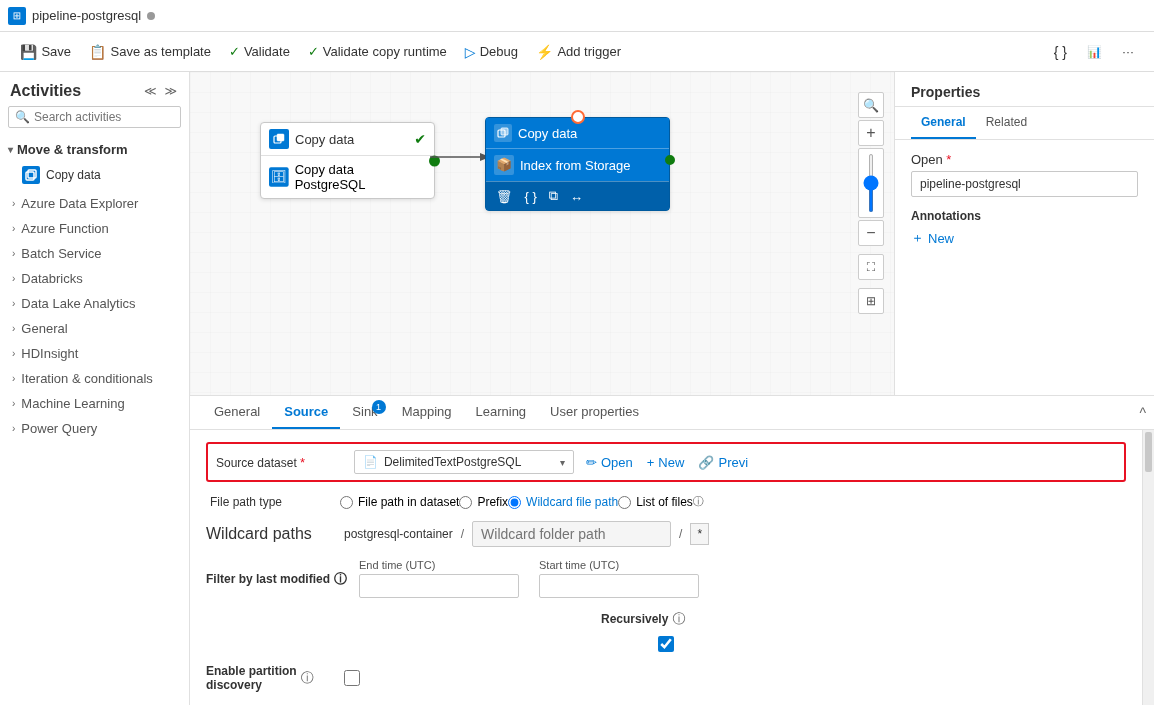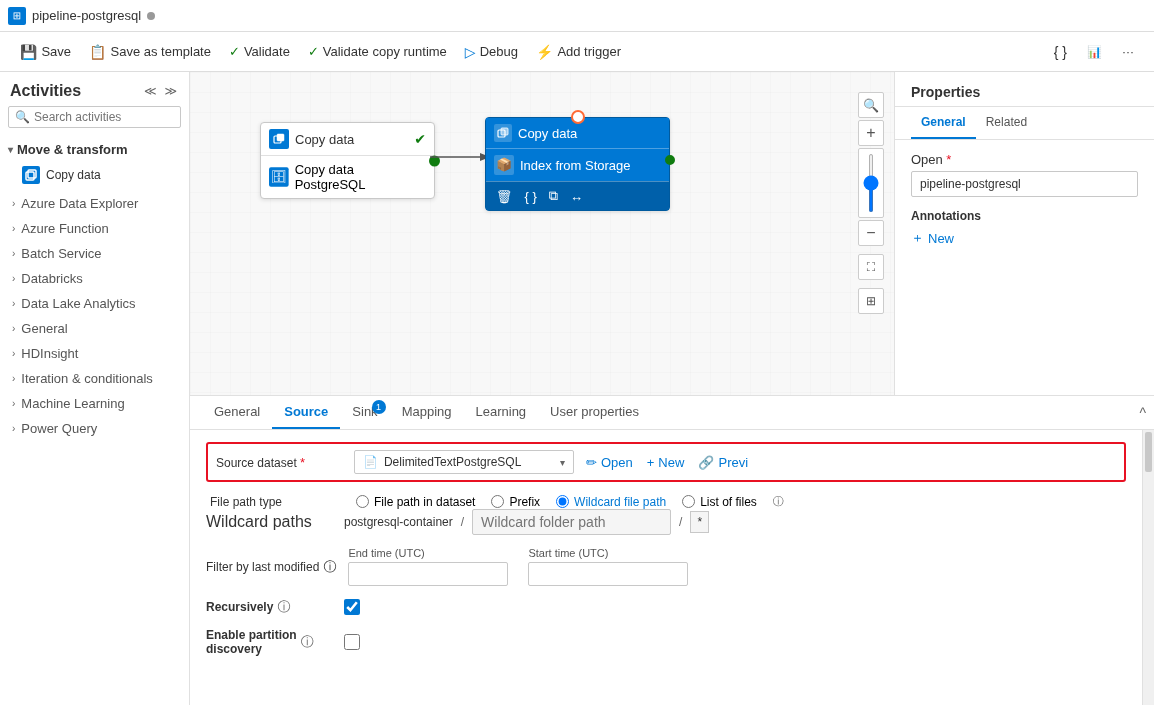--- a/index.html
+++ b/index.html
@@ -223,45 +223,45 @@
     .dataset-dropdown-icon { color: #666; font-size: 12px; }
     .dataset-dropdown-text { flex: 1; font-size: 12px; color: #333; }
     .dataset-dropdown-arrow { color: #666; font-size: 10px; }
     .dataset-actions { display: flex; gap: 6px; align-items: center; }
     .dataset-action-btn {
       display: flex; align-items: center; gap: 4px;
       border: none; background: none; cursor: pointer;
       color: #0078d4; font-size: 12px; padding: 2px 4px;
     }
 
-    .file-path-row { display: flex; align-items: center; gap: 16px; padding: 0 4px; }
+    .file-path-row { display: flex; align-items: flex-end; margin-bottom: 12px; padding: 0 4px; }
     .radio-option { display: flex; align-items: center; gap: 5px; cursor: pointer; }
     .radio-option input[type=radio] { cursor: pointer; }
     .radio-option label { font-size: 12px; cursor: pointer; }
     .radio-option.selected label { color: #0078d4; }
 
     .wildcard-row { display: flex; align-items: center; gap: 8px; margin-bottom: 12px; }
     .wildcard-label { min-width: 130px; font-size: 16px; color: #333; }
     .wildcard-container-value { font-size: 12px; color: #333; }
     .wildcard-separator { font-size: 12px; color: #666; }
     .wildcard-input {
       border: 1px solid #c8c8c8; border-radius: 2px;
       padding: 4px 8px; font-size: 14px;
       background: #f5f5f5; color: #888; min-width: 160px;
     }
     .wildcard-asterisk { font-size: 12px; color: #333; border: 1px solid #c8c8c8; padding: 3px 6px; background: #f5f5f5; }
 
     .filter-row { display: flex; align-items: center; gap: 12px; margin-bottom: 12px; }
-    .filter-label { min-width: 130px; font-size: 12px; color: #333; display: flex; align-items: center; gap: 4px; }
+    .filter-label { min-width: 130px; font-size: 12px; color: #333; display: flex; align-items: center; gap: 4px; font-weight: bold; }
     .filter-inputs { display: flex; gap: 20px; }
     .filter-group { display: flex; flex-direction: column; gap: 3px; }
     .filter-group-label { font-size: 11px; color: #555; }
     .filter-input { border: 1px solid #c8c8c8; border-radius: 2px; padding: 4px 8px; font-size: 12px; width: 160px; }
 
-    .checkbox-row { display: flex; align-items: center; gap: 8px; margin-bottom: 12px; }
+    .checkbox-row { display: flex; align-items: center; gap: 8px; margin-bottom: 12px; flex-direction: column; }
     .checkbox-label { min-width: 130px; font-size: 12px; color: #333; display: flex; align-items: center; gap: 4px; font-weight: 600; }
     .checkbox-input { width: 16px; height: 16px; accent-color: #0078d4; cursor: pointer; }
 
     .partition-row { display: flex; align-items: center; gap: 8px; margin-bottom: 12px; }
     .partition-label { min-width: 130px; font-size: 12px; color: #333; display: flex; align-items: center; gap: 4px; font-weight: 600; }
     .partition-checkbox-wrapper { display: flex; align-items: center; gap: 6px; }
 
     
     .properties-panel {
       width: 260px; min-width: 260px;

